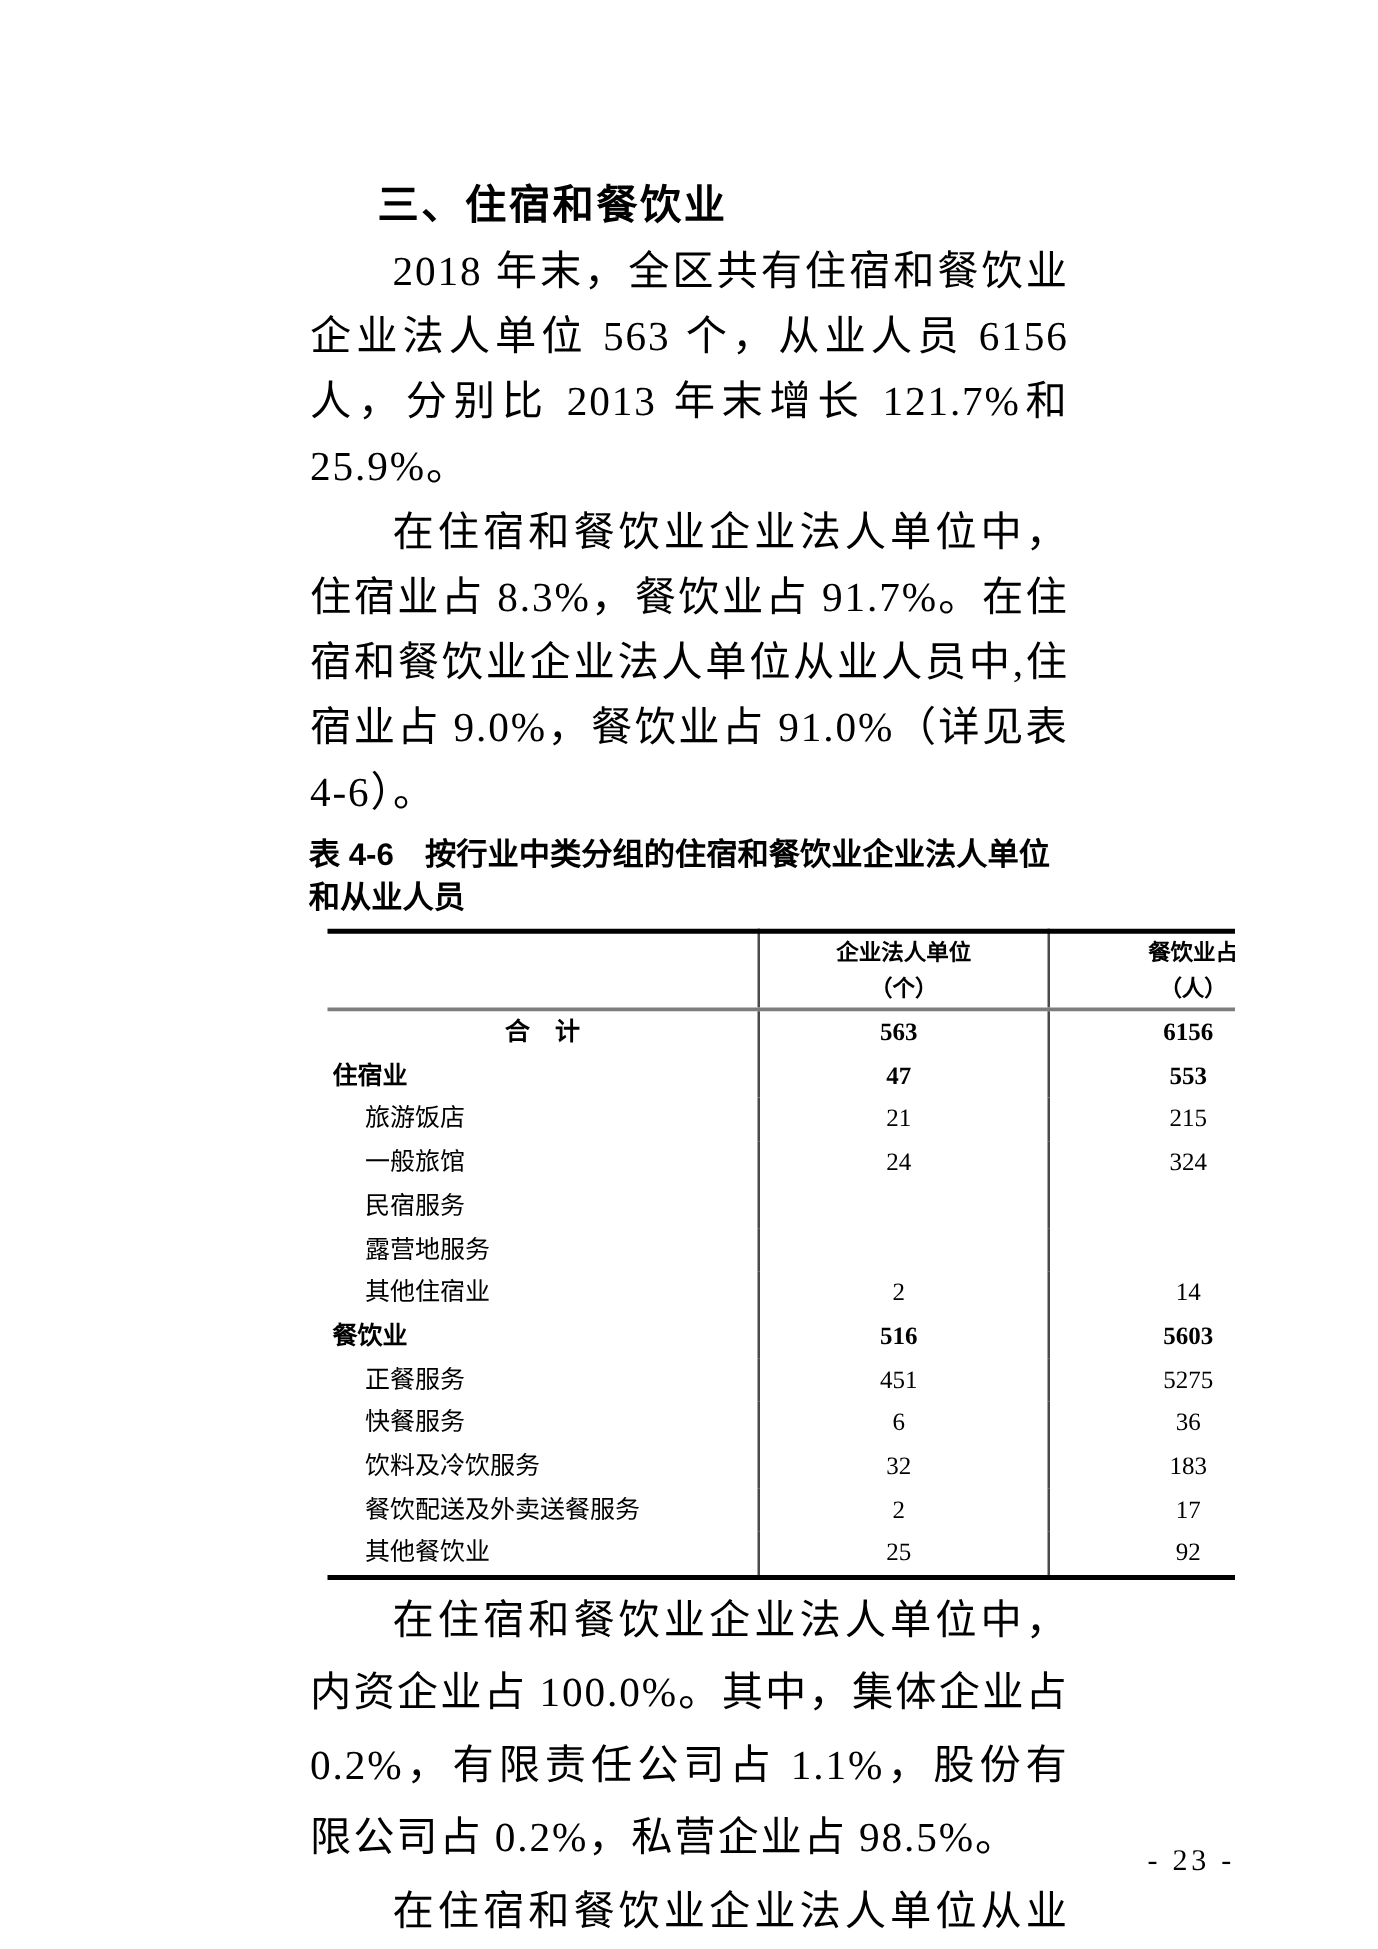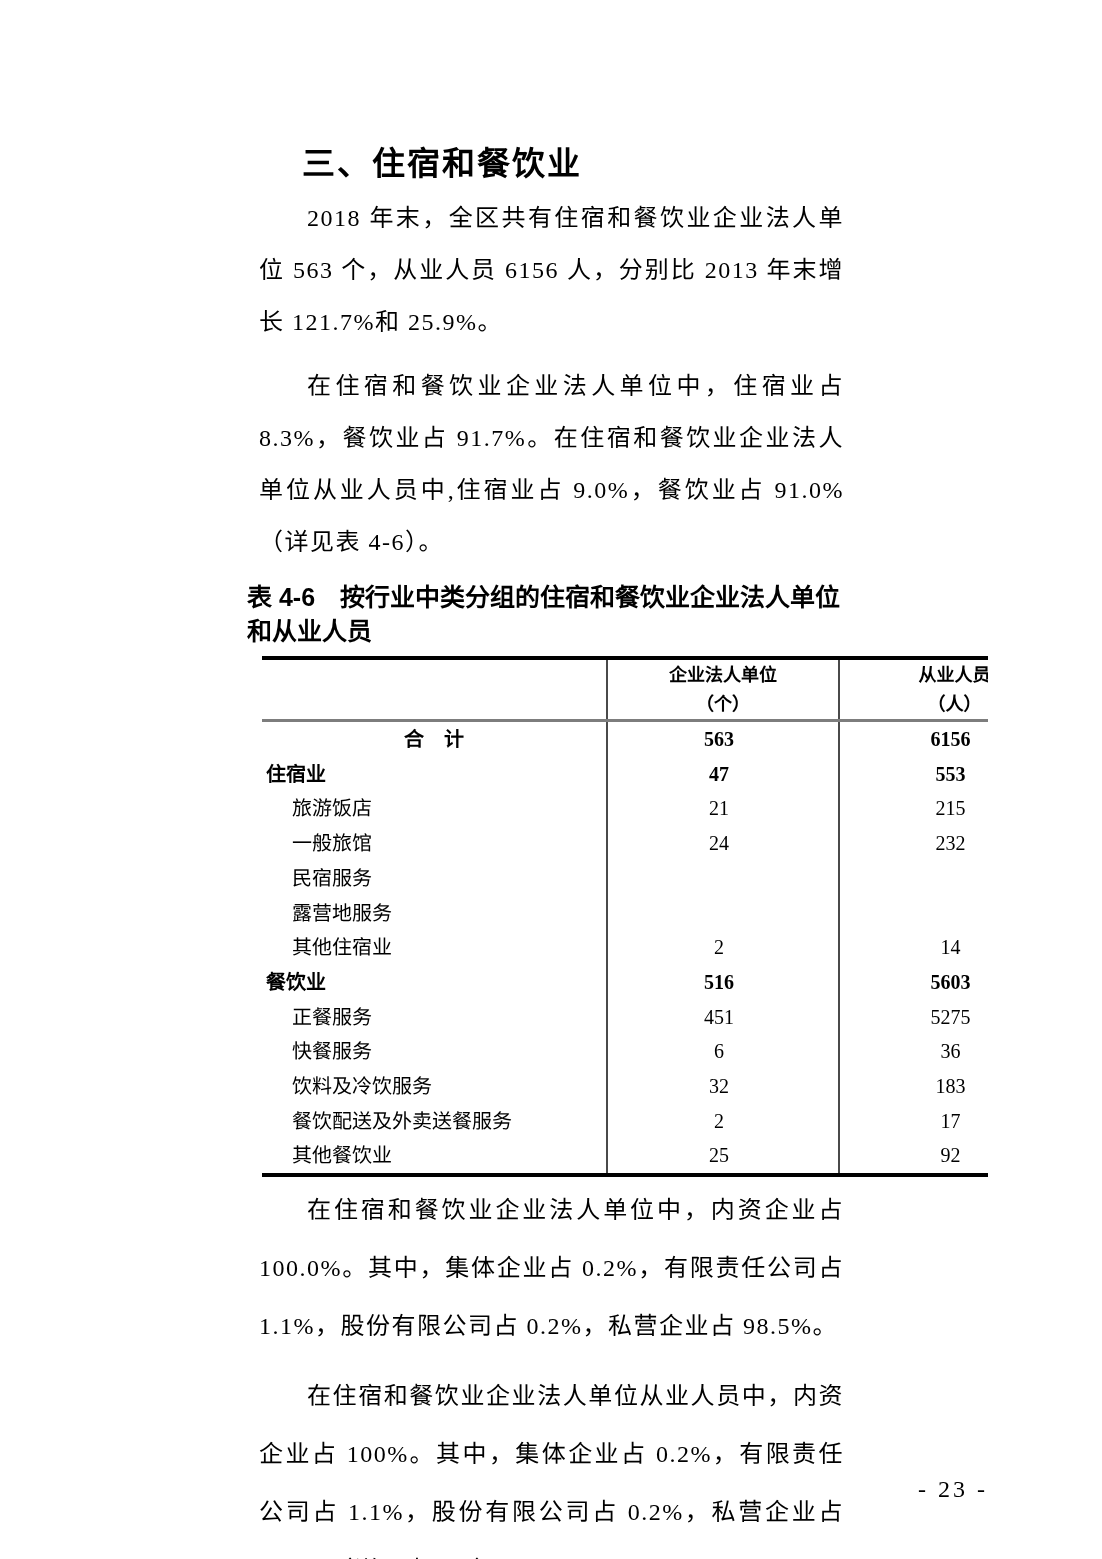--- a/index.html
+++ b/index.html
@@ -32,22 +32,22 @@
     letter-spacing: 2px;
   }
   h2.sub-heading {
     margin: 22px 0 0 55px;
     font-weight: 400;
     font-size: 31px;
     line-height: 40px;
     letter-spacing: 4px;
   }
   p.body-para {
-    margin: 12px;
-    font-size: 24px;
+    margin: 1px;
+    font-size: 33px;
     line-height: 52px;
     letter-spacing: 1.5px;
     text-align: justify;
     text-indent: 2em;
   }
   p.first-para {
     margin-top: 8px;
   }
   .table-title {
     margin: 6px 0 0 0;
@@ -158,21 +158,21 @@
           <col class="c3">
       </colgroup>
       <thead>
         <tr>
           <th></th>
           <th>
             <span>企业法人单位</span><br>
             <span>（个）</span>
           </th>
           <th>
-            <span>从业人员</span><br>
+            <span>餐饮业占</span><br>
             <span>（人）</span>
           </th>
         </tr>
       </thead>
       <tbody id="table-body">
           <tr class="row-total">
             <td class="cell-label">合　计</td>
             <td class="cell-num">563</td>
             <td class="cell-num">6156</td>
           </tr>
@@ -182,21 +182,21 @@
             <td class="cell-num">553</td>
           </tr>
           <tr class="row-sub">
             <td class="cell-label">旅游饭店</td>
             <td class="cell-num">21</td>
             <td class="cell-num">215</td>
           </tr>
           <tr class="row-sub">
             <td class="cell-label">一般旅馆</td>
             <td class="cell-num">24</td>
-            <td class="cell-num">232</td>
+            <td class="cell-num">324</td>
           </tr>
           <tr class="row-sub">
             <td class="cell-label">民宿服务</td>
             <td class="cell-num"></td>
             <td class="cell-num"></td>
           </tr>
           <tr class="row-sub">
             <td class="cell-label">露营地服务</td>
             <td class="cell-num"></td>
             <td class="cell-num"></td>

